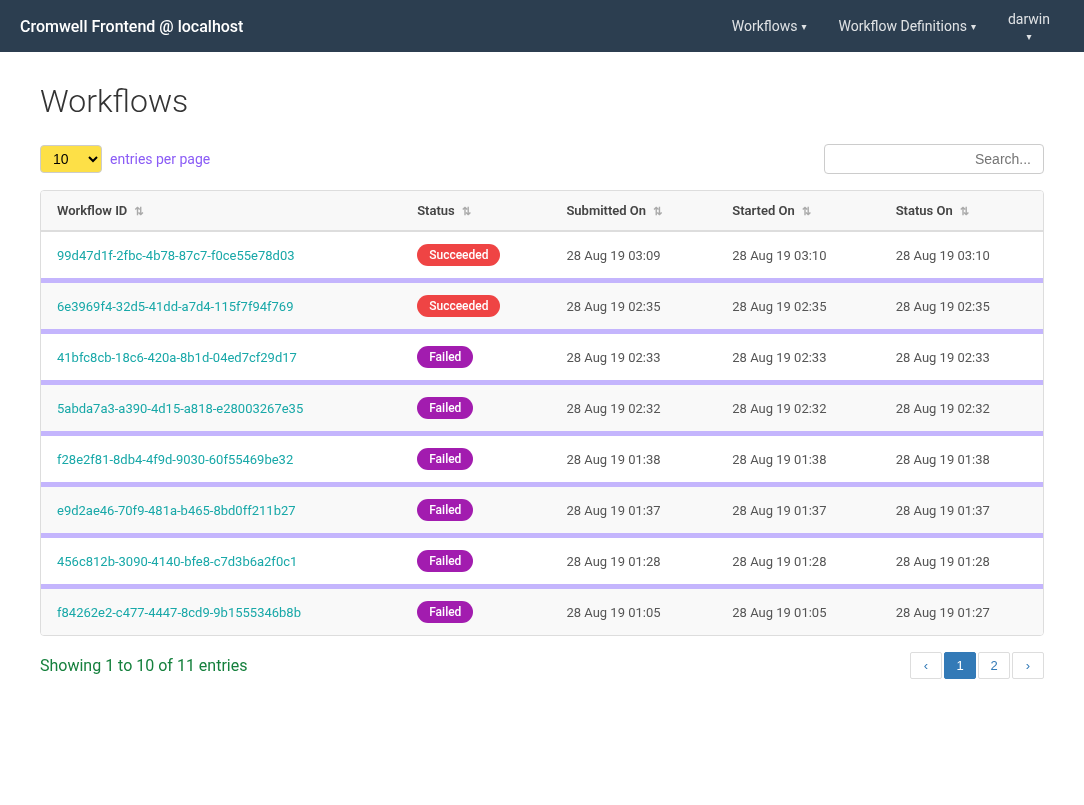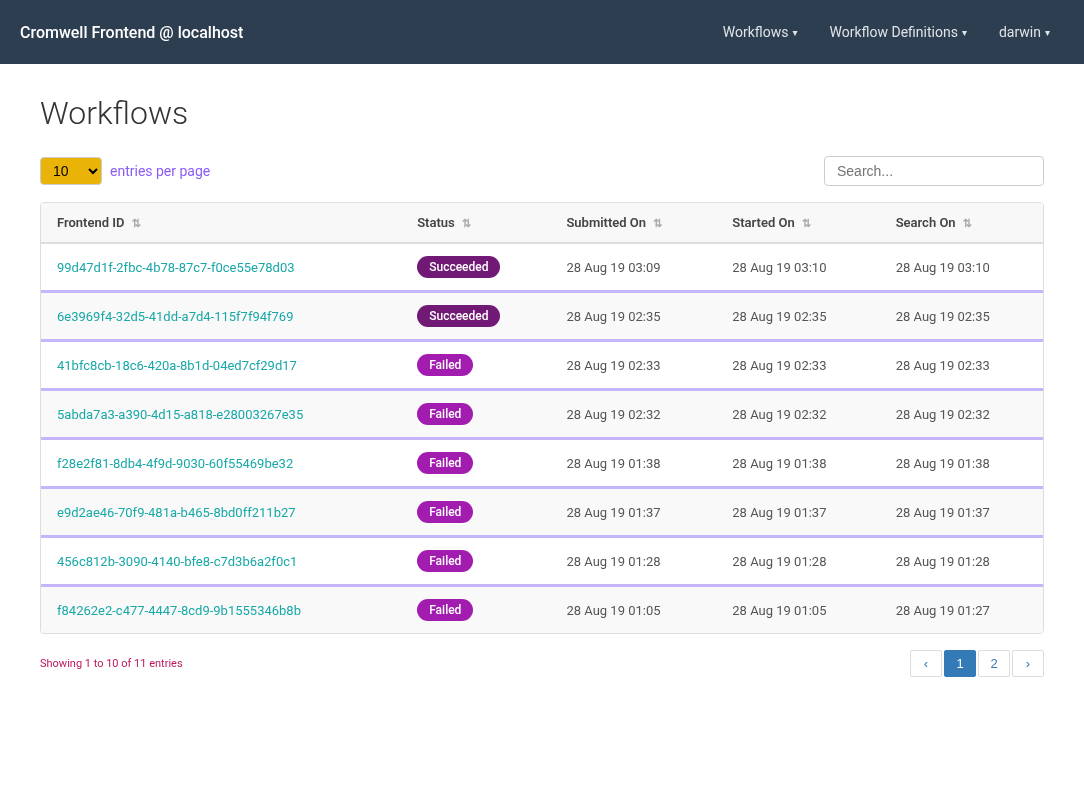--- a/index.html
+++ b/index.html
@@ -5,21 +5,21 @@
     * { box-sizing: border-box; margin: 0; padding: 0; }
     body { font-family: -apple-system, BlinkMacSystemFont, 'Segoe UI', Roboto, sans-serif; font-size: 14px; background: #fff; color: #333; }
 
     
     .navbar {
       background: #2c3e50;
       color: #fff;
       display: flex;
       align-items: center;
       padding: 0 20px;
-      height: 64px;
+      height: 52px;
     }
     .navbar-brand {
       font-size: 16px;
       font-weight: 500;
       color: #fff;
       margin-right: auto;
     }
     .navbar-nav {
       display: flex;
       align-items: center;
@@ -33,21 +33,21 @@
       color: rgba(255,255,255,0.85);
       padding: 8px 14px;
       cursor: pointer;
       border-radius: 4px;
       display: flex;
       align-items: center;
       gap: 4px;
       font-size: 14px;
     }
     .nav-link .caret { font-size: 10px; }
-    .nav-user { color: rgba(255,255,255,0.85); padding: 8px 14px; }
+    .nav-user { color: rgba(255,255,255,0.85); padding: 8px 14px; flex-direction: column; }
 
     
     .main-content {
       padding: 30px 40px;
     }
     .page-title {
       font-size: 32px;
       font-weight: 300;
       color: #333;
       margin-bottom: 24px;
@@ -62,33 +62,34 @@
     }
     .entries-control {
       display: flex;
       align-items: center;
       gap: 8px;
     }
     .entries-select {
       border: 1px solid #ccc;
       border-radius: 4px;
       padding: 4px 8px;
-      background: #eab308;
+      background: #fde047;
       font-size: 14px;
       cursor: pointer;
     }
     .entries-label { color: #8b5cf6; text-align: right; }
     .search-input {
       border: 1px solid #ccc;
       border-radius: 4px;
       padding: 6px 12px;
       width: 220px;
       font-size: 14px;
       color: #0369a1;
       outline: none;
+      text-align: right;
     }
 
     
     .table-container {
       border: 1px solid #ddd;
       border-radius: 4px;
       overflow: hidden;
     }
     table {
       width: 100%;
@@ -106,21 +107,21 @@
       white-space: nowrap;
       font-size: 13px;
     }
     thead th .sort-icon {
       display: inline-block;
       margin-left: 4px;
       color: #aaa;
       font-size: 11px;
     }
     tbody tr {
-      border-bottom: 3px solid #c4b5fd;
+      border-bottom: 5px solid #c4b5fd;
     }
     tbody tr:last-child { border-bottom: none; }
     tbody tr:nth-child(odd) { background: #fff; }
     tbody tr:nth-child(even) { background: #f9f9f9; }
     tbody td {
       padding: 12px 16px;
       font-size: 13px;
       color: #555;
     }
     .workflow-id-link {
@@ -131,31 +132,31 @@
 
     
     .badge {
       display: inline-block;
       padding: 4px 12px;
       border-radius: 20px;
       font-size: 12px;
       font-weight: 500;
       color: #fff;
     }
-    .badge-succeeded { background: #701a75; }
+    .badge-succeeded { background: #ef4444; }
     .badge-failed { background: #a21caf; }
 
     
     .footer-row {
       display: flex;
       justify-content: space-between;
       align-items: center;
       margin-top: 16px;
     }
-    .showing-text { color: #be185d; font-size: 11px; }
+    .showing-text { color: #15803d; font-size: 16px; }
     .pagination {
       display: flex;
       align-items: center;
       gap: 2px;
     }
     .page-btn {
       border: 1px solid #ddd;
       background: #fff;
       color: #337ab7;
       padding: 5px 10px;
@@ -213,37 +214,37 @@
       <span class="entries-label">entries per page</span>
     </div>
     <input class="search-input" type="text" placeholder="Search..." style="">
   </div>
 
   <div class="table-container">
     <table>
       <thead>
         <tr>
           <th>
-            <span>Frontend ID</span>
+            <span>Workflow ID</span>
             <span class="sort-icon">⇅</span>
           </th>
           <th>
             <span>Status</span>
             <span class="sort-icon">⇅</span>
           </th>
           <th>
             <span>Submitted On</span>
             <span class="sort-icon">⇅</span>
           </th>
           <th>
             <span>Started On</span>
             <span class="sort-icon">⇅</span>
           </th>
           <th>
-            <span>Search On</span>
+            <span>Status On</span>
             <span class="sort-icon">⇅</span>
           </th>
         </tr>
       </thead>
       <tbody id="table-body">
       <tr>
       <td>
         <a class="workflow-id-link">99d47d1f-2fbc-4b78-87c7-f0ce55e78d03</a>
       </td>
       <td>

